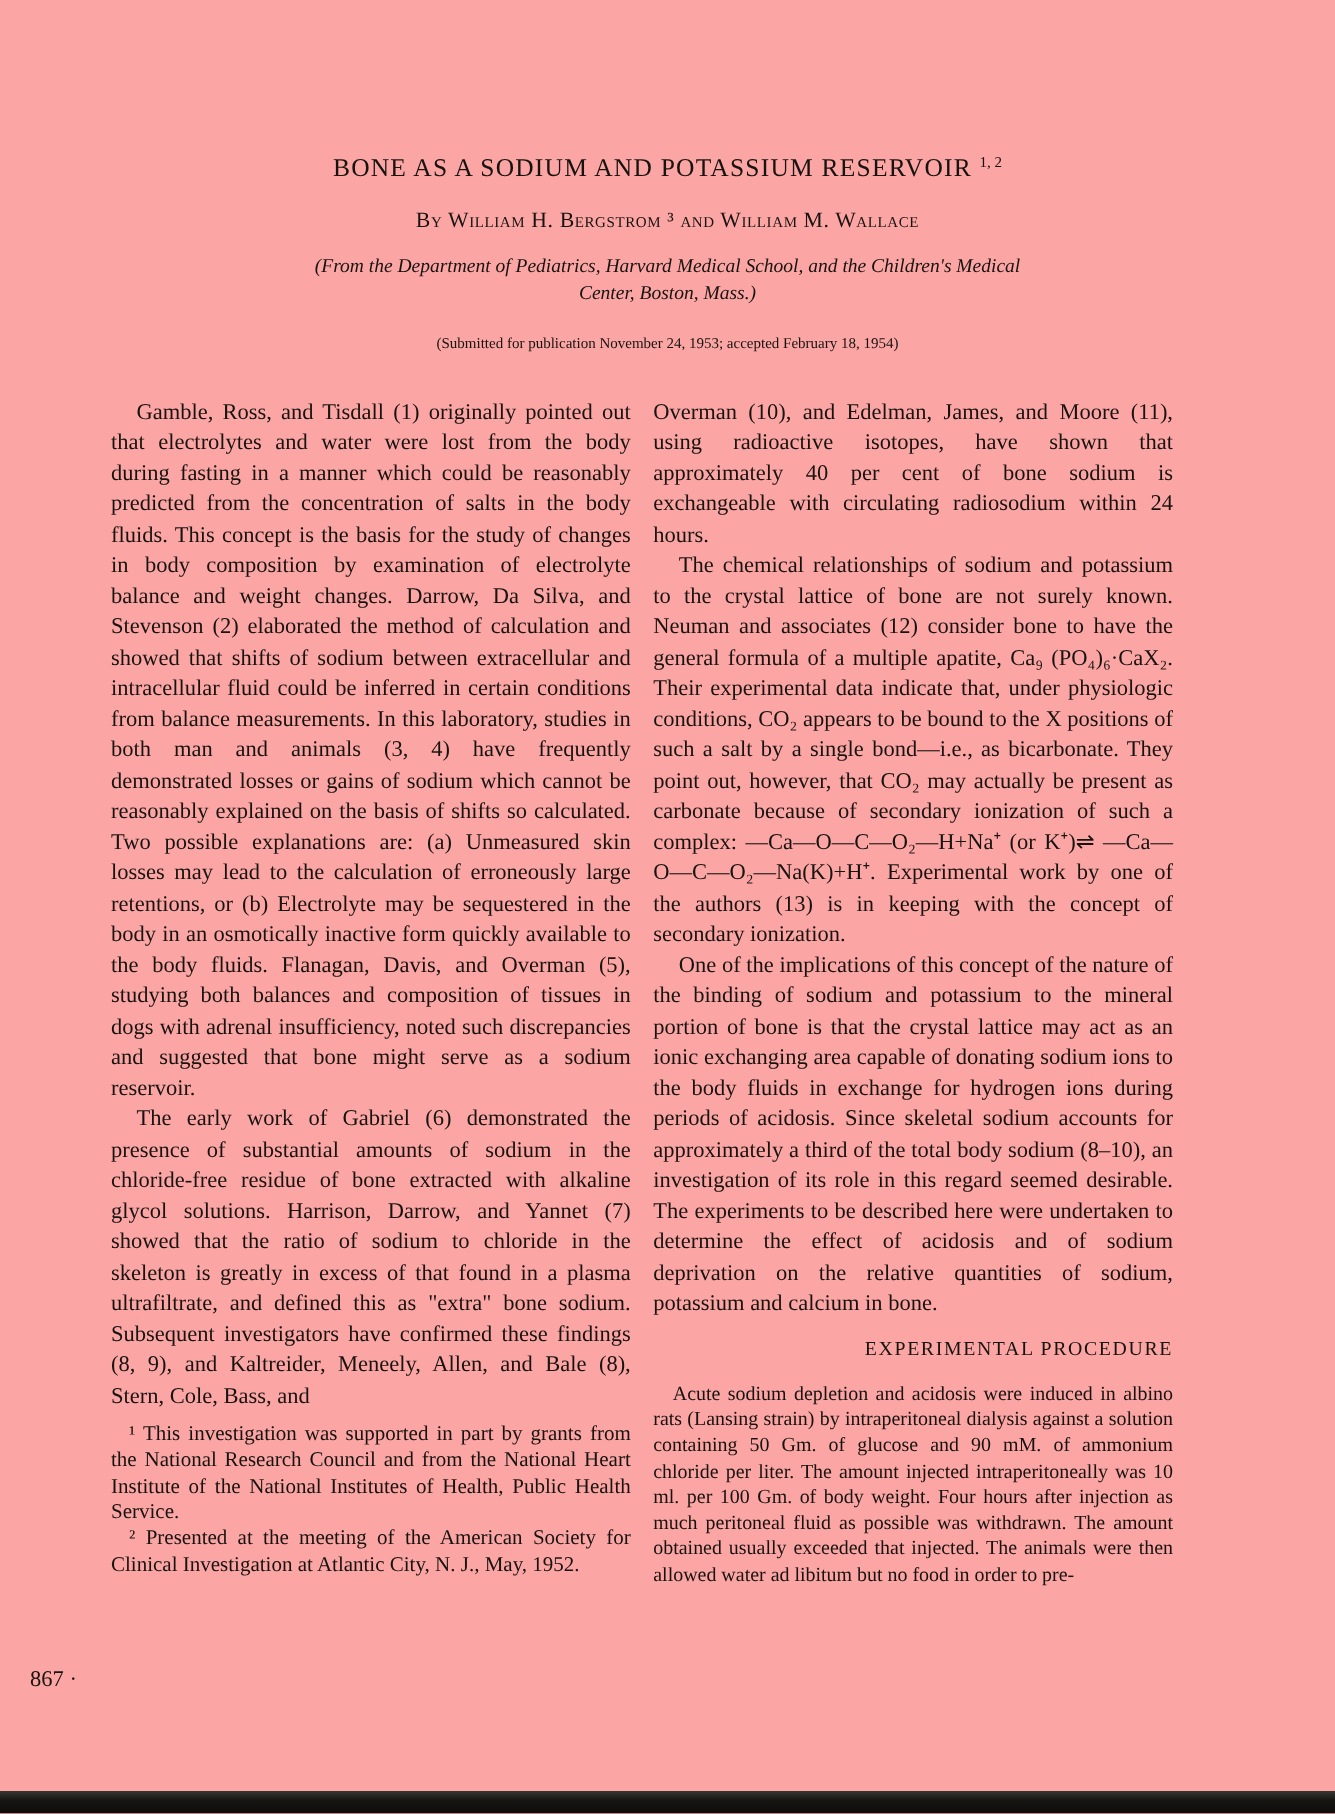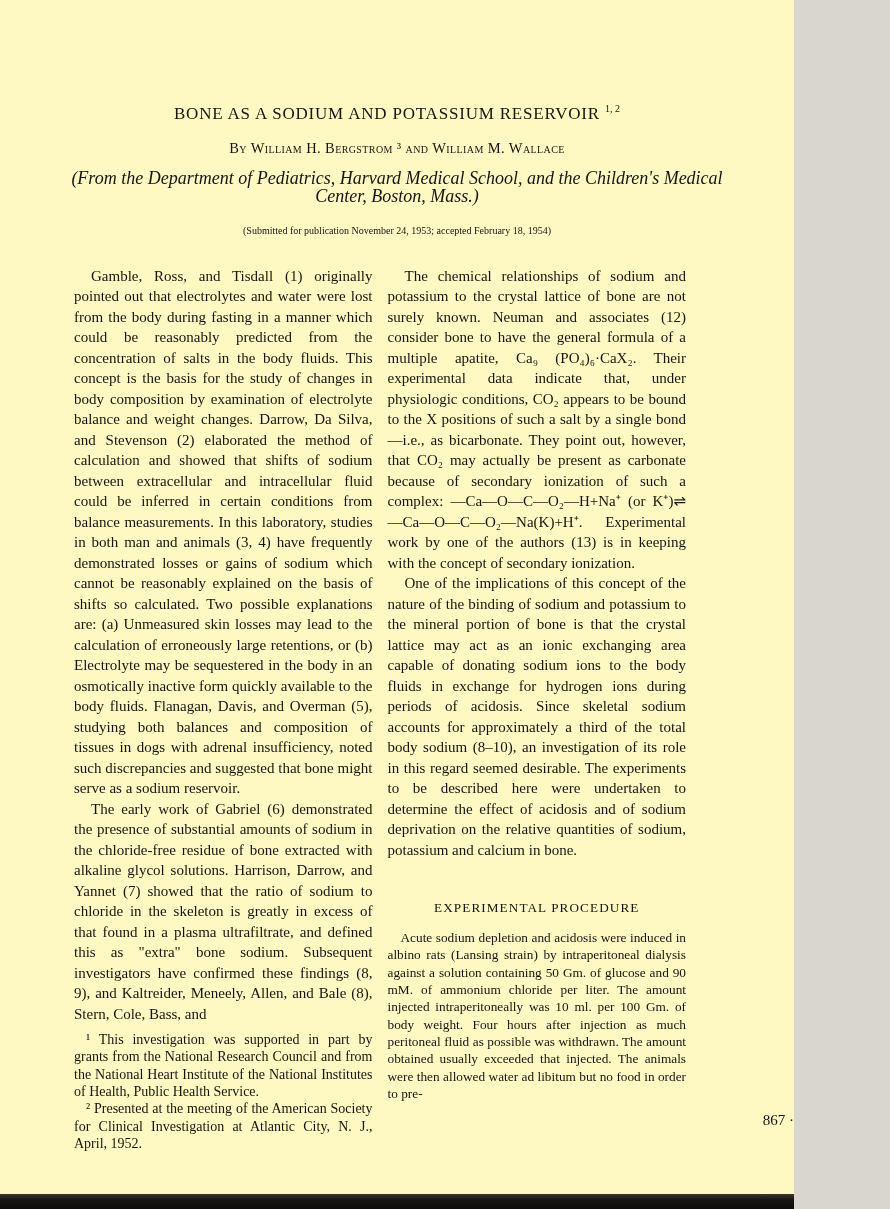--- a/index.html
+++ b/index.html
@@ -3,23 +3,23 @@
 <meta charset="utf-8">
 <style>
   * { margin: 0; padding: 0; box-sizing: border-box; }
   html, body { width: 890px; }
   body {
     font-family: "Liberation Serif", serif;
     background: #d8d6cf;
   }
   .page {
     position: relative;
-    width: 794px;
+    width: 890px;
     height: 1209px;
-    background: #fef9c3;
+    background: #fca5a5;
     color: #17140f;
     overflow: hidden;
   }
   .header { text-align: center; padding-top: 99px; }
   .title {
     font-size: 17px;
     font-weight: normal;
     letter-spacing: 0.8px;
     line-height: 20px;
   }
@@ -27,21 +27,21 @@
   .byline {
     margin-top: 15px;
     font-size: 14.5px;
     font-variant: small-caps;
     letter-spacing: 0.4px;
     line-height: 18px;
   }
   .affiliation {
     margin-top: 12px;
     font-style: italic;
-    font-size: 18px;
+    font-size: 13px;
     line-height: 18px;
   }
   .submission {
     margin-top: 17px;
     font-size: 10px;
     line-height: 18px;
   }
   .columns {
     display: flex;
     gap: 15px;
@@ -55,39 +55,39 @@
   }
   .indent { text-indent: 17px; }
   .footnotes { margin-top: 7px; }
   .footnotes p {
     font-size: 14px;
     line-height: 17.3px;
     text-align: justify;
     text-indent: 12px;
   }
   .section-heading {
-    margin-top: 40px;
+    margin-top: 11px;
     margin-bottom: 13px;
-    text-align: center;
+    text-align: right;
     font-size: 13.2px;
     font-weight: normal;
     letter-spacing: 1.1px;
   }
   .small-par {
     font-size: 13.3px;
     line-height: 17.3px;
     text-align: justify;
   }
   .small-par.indent { text-indent: 13px; }
   .page-number {
     position: absolute;
     top: 1112px;
     left: 0;
     right: 0;
-    text-align: right;
+    text-align: left;
     font-size: 15px;
     padding-left: 20px;
   }
   .scan-bar {
     position: absolute;
     bottom: 0;
     left: 0;
     width: 100%;
     height: 15px;
     background: linear-gradient(180deg, #3a3834 0%, #171512 40%, #0d0c0a 100%);
@@ -108,25 +108,26 @@
     <div class="submission">(Submitted for publication November 24, 1953; accepted February 18, 1954)</div>
   </header>
 
   <div class="columns">
 
     <div class="col">
       <p class="body-par indent">Gamble, Ross, and Tisdall (1) originally pointed out that electrolytes and water were lost from the body during fasting in a manner which could be reasonably predicted from the concentration of salts in the body fluids.  This concept is the basis for the study of changes in body composition by examination of electrolyte balance and weight changes.  Darrow, Da Silva, and Stevenson (2) elaborated the method of calculation and showed that shifts of sodium between extracellular and intracellular fluid could be inferred in certain conditions from balance measurements.  In this laboratory, studies in both man and animals (3, 4) have frequently demonstrated losses or gains of sodium which cannot be reasonably explained on the basis of shifts so calculated.  Two possible explanations are: (a) Unmeasured skin losses may lead to the calculation of erroneously large retentions, or (b) Electrolyte may be sequestered in the body in an osmotically inactive form quickly available to the body fluids.  Flanagan, Davis, and Overman (5), studying both balances and composition of tissues in dogs with adrenal insufficiency, noted such discrepancies and suggested that bone might serve as a sodium reservoir.</p>
       <p class="body-par indent">The early work of Gabriel (6) demonstrated the presence of substantial amounts of sodium in the chloride-free residue of bone extracted with alkaline glycol solutions.  Harrison, Darrow, and Yannet (7) showed that the ratio of sodium to chloride in the skeleton is greatly in excess of that found in a plasma ultrafiltrate, and defined this as "extra" bone sodium.  Subsequent investigators have confirmed these findings (8, 9), and Kaltreider, Meneely, Allen, and Bale (8), Stern, Cole, Bass, and</p>
       <div class="footnotes">
         <p>¹ This investigation was supported in part by grants from the National Research Council and from the National Heart Institute of the National Institutes of Health, Public Health Service.</p>
-        <p>² Presented at the meeting of the American Society for Clinical Investigation at Atlantic City, N. J., April, 1952.</p>
+        <p>² Presented at the meeting of the American Society for Clinical Investigation at Atlantic City, N. J., May, 1952.</p>
       </div>
     </div>
 
     <div class="col">
+      <p class="body-par">Overman (10), and Edelman, James, and Moore (11), using radioactive isotopes, have shown that approximately 40 per cent of bone sodium is exchangeable with circulating radiosodium within 24 hours.</p>
       <p class="body-par indent">The chemical relationships of sodium and potassium to the crystal lattice of bone are not surely known.  Neuman and associates (12) consider bone to have the general formula of a multiple apatite, Ca₉ (PO₄)₆·CaX₂.  Their experimental data indicate that, under physiologic conditions, CO₂ appears to be bound to the X positions of such a salt by a single bond—i.e., as bicarbonate.  They point out, however, that CO₂ may actually be present as carbonate because of secondary ionization of such a complex: —Ca—O—C—O₂—H+Na⁺ (or K⁺)⇌ —Ca—O—C—O₂—Na(K)+H⁺.  Experimental work by one of the authors (13) is in keeping with the concept of secondary ionization.</p>
       <p class="body-par indent">One of the implications of this concept of the nature of the binding of sodium and potassium to the mineral portion of bone is that the crystal lattice may act as an ionic exchanging area capable of donating sodium ions to the body fluids in exchange for hydrogen ions during periods of acidosis.  Since skeletal sodium accounts for approximately a third of the total body sodium (8–10), an investigation of its role in this regard seemed desirable.  The experiments to be described here were undertaken to determine the effect of acidosis and of sodium deprivation on the relative quantities of sodium, potassium and calcium in bone.</p>
       <h2 class="section-heading">EXPERIMENTAL PROCEDURE</h2>
       <p class="small-par indent">Acute sodium depletion and acidosis were induced in albino rats (Lansing strain) by intraperitoneal dialysis against a solution containing 50 Gm. of glucose and 90 mM. of ammonium chloride per liter.  The amount injected intraperitoneally was 10 ml. per 100 Gm. of body weight.  Four hours after injection as much peritoneal fluid as possible was withdrawn.  The amount obtained usually exceeded that injected.  The animals were then allowed water ad libitum but no food in order to pre-</p>
     </div>
 
   </div>
 
   <div class="page-number">867 ·</div>
 

